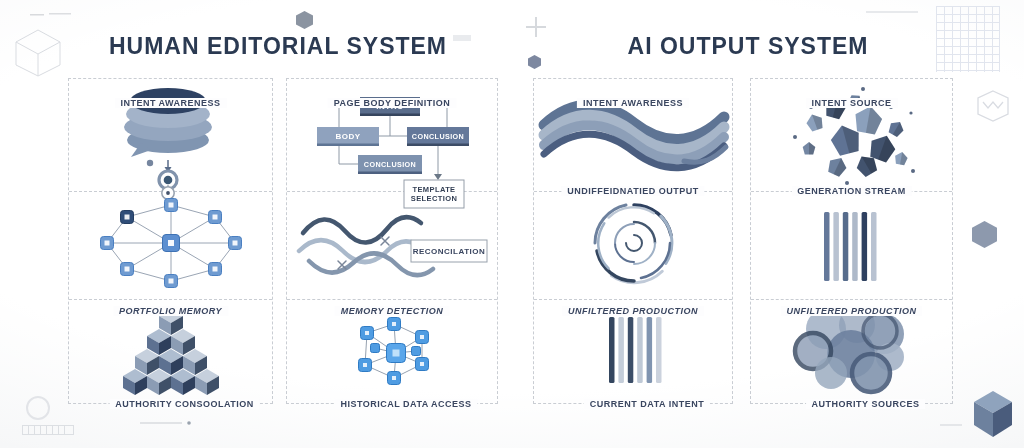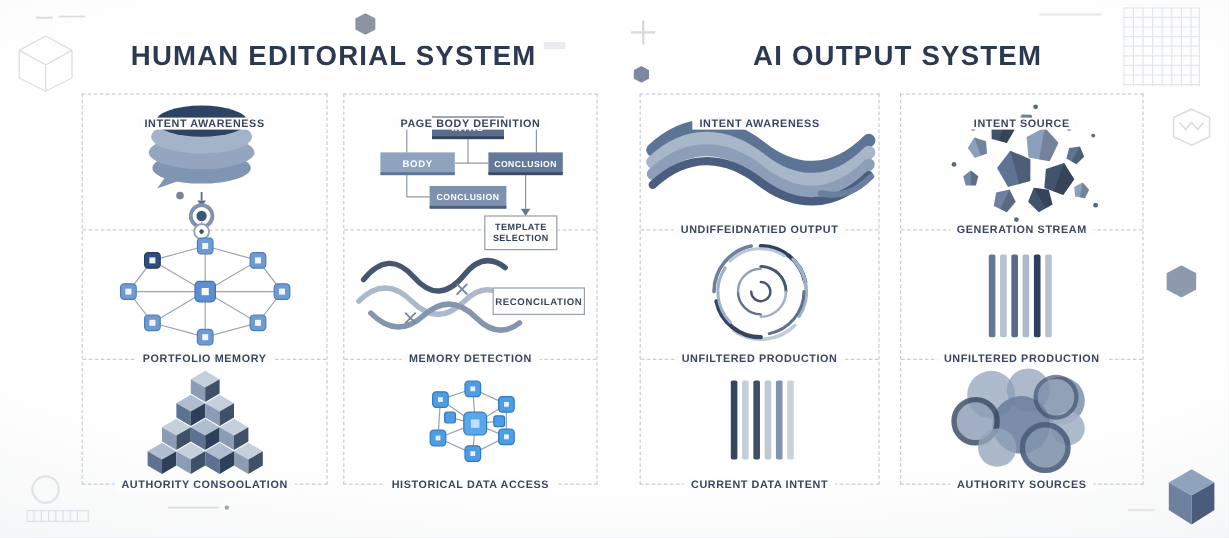--- a/index.html
+++ b/index.html
@@ -17,21 +17,21 @@
   .col{
     position:absolute;top:78px;height:326px;border:1px dashed #c9cdd3;box-sizing:border-box;
   }
   .divider{position:absolute;left:0;right:0;border-top:1px dashed #c9cdd3;z-index:1;}
   .d1{top:112px;} .d2{top:220px;}
   .plabel{
     position:absolute;left:50%;transform:translate(-50%,-50%);z-index:3;
     background:#fdfdfe;padding:0 6px;font-size:9px;font-weight:bold;
     letter-spacing:.5px;color:#3a4660;white-space:nowrap;
   }
-  .pos-top{top:0;margin-top:24px;} .pos-d1{top:112px;text-align:center;} .pos-d2{top:220px;} .pos-bottom{top:325px;}
+  .pos-top{top:0;margin-top:24px;} .pos-d1{top:112px;text-align:center;} .pos-d2{top:232px;font-style:italic;} .pos-bottom{top:325px;margin-left:14px;}
   .icon-svg{position:absolute;left:0;overflow:visible;z-index:2;}
   .deco{position:absolute;z-index:0;}
   svg text{font-family:"Liberation Sans",sans-serif;font-weight:bold;}
 </style>
 </head>
 <body>
 
 <div class="stage">
 
   <svg class="deco" style="left:30px;top:11px" width="46" height="8">

